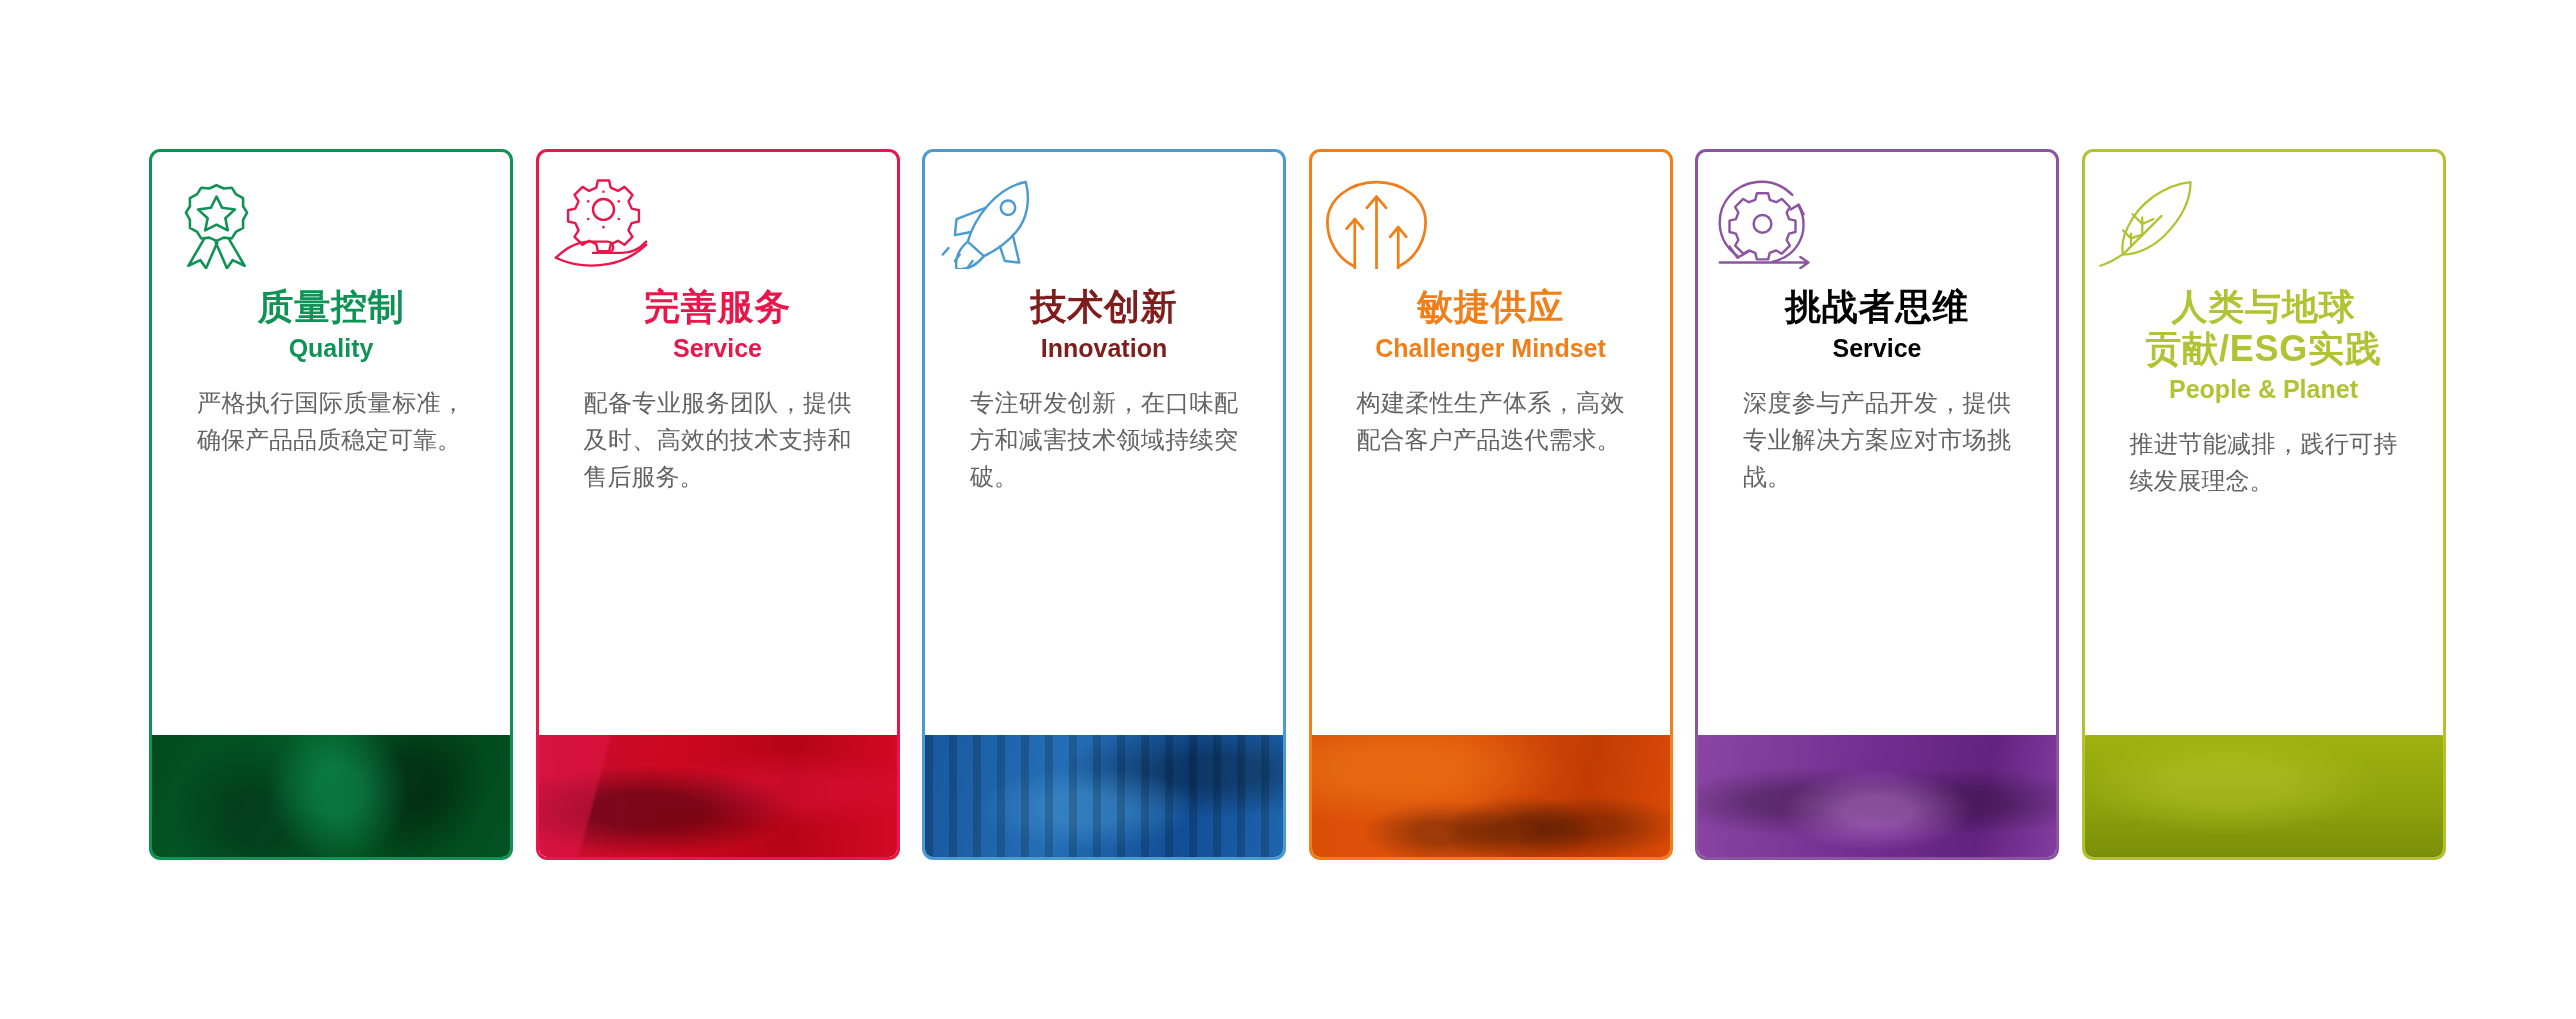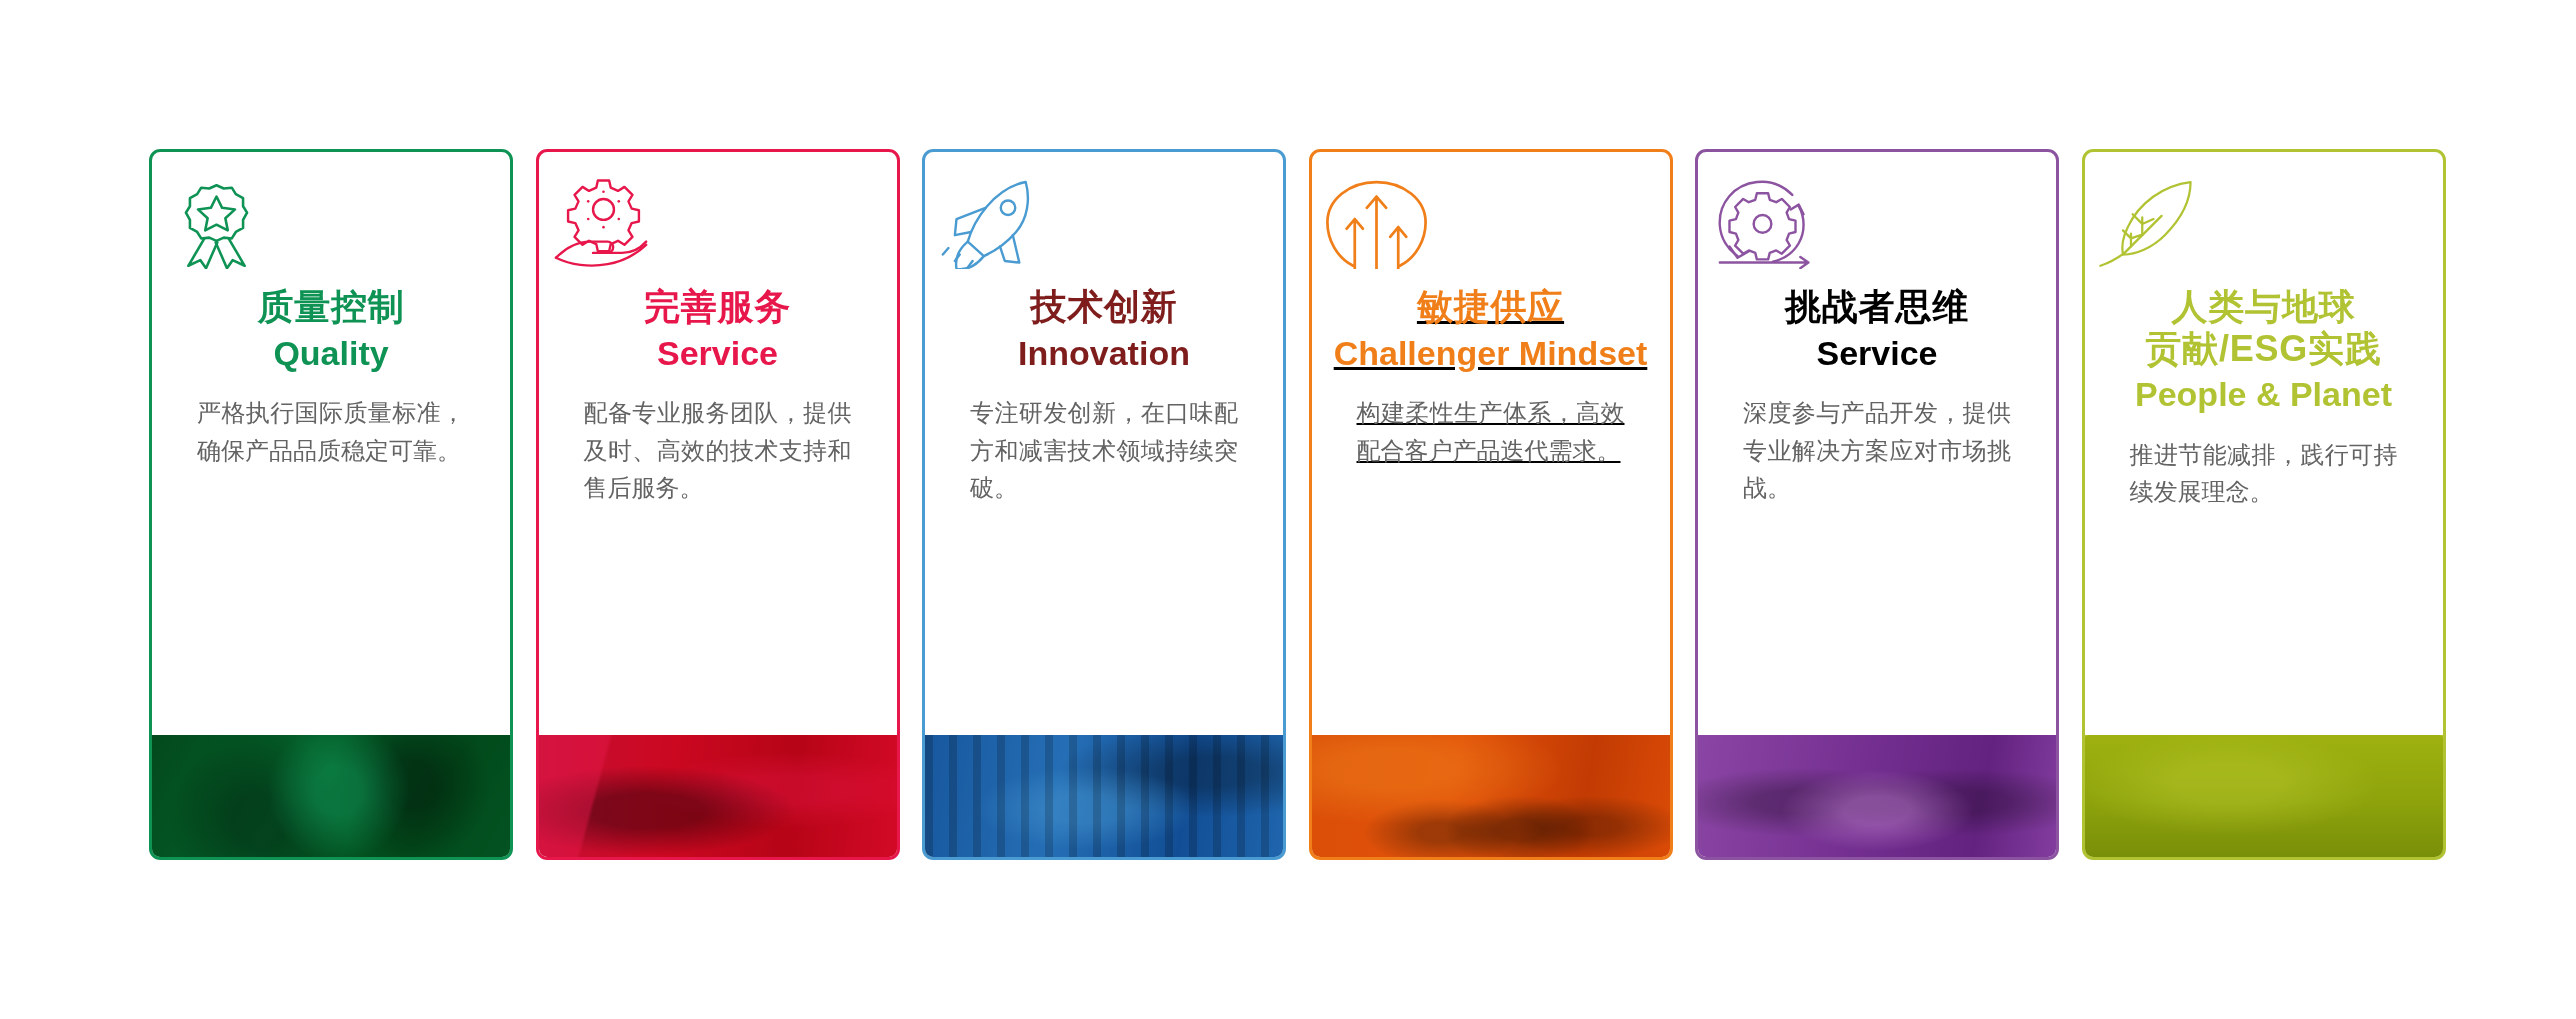--- a/index.html
+++ b/index.html
@@ -68,21 +68,21 @@
 
   .title-cn {
     font-size: 36px;
     font-weight: bold;
     line-height: 1.16;
     letter-spacing: 0.8px;
     white-space: pre-line;
   }
 
   .title-en {
-    font-size: 34px;
+    font-size: 25px;
     font-weight: bold;
     line-height: 1.2;
     margin-top: 4.8px;
     letter-spacing: 0px;
   }
 
   .desc {
     margin-top: 21px;
     width: 100%;
     box-sizing: border-box;
@@ -111,21 +111,21 @@
   .photo .tint {
     position: absolute;
     inset: 0;
     mix-blend-mode: multiply;
   }
 
   
   .card.c-quality   { border-color: #0F9355; }
   .card.c-service   { border-color: #E8174B; }
   .card.c-innov     { border-color: #4A9BD1; }
-  .card.c-agile     { border-color: #F07F1A; text-decoration: underline; }
+  .card.c-agile     { border-color: #F07F1A; }
   .card.c-agility   { border-color: #8C54A0; }
   .card.c-esg       { border-color: #B1C333; }
 
   .c-quality .title-cn, .c-quality .title-en { color: #0F9355; }
   .c-service .title-cn, .c-service .title-en { color: #E8174B; }
   .c-innov   .title-cn, .c-innov   .title-en { color: #7f1d1d; }
   .c-agile   .title-cn, .c-agile   .title-en { color: #F07F1A; }
   .c-agility .title-cn, .c-agility .title-en { color: #000000; }
   .c-esg     .title-cn, .c-esg     .title-en { color: #B1C333; }
 

